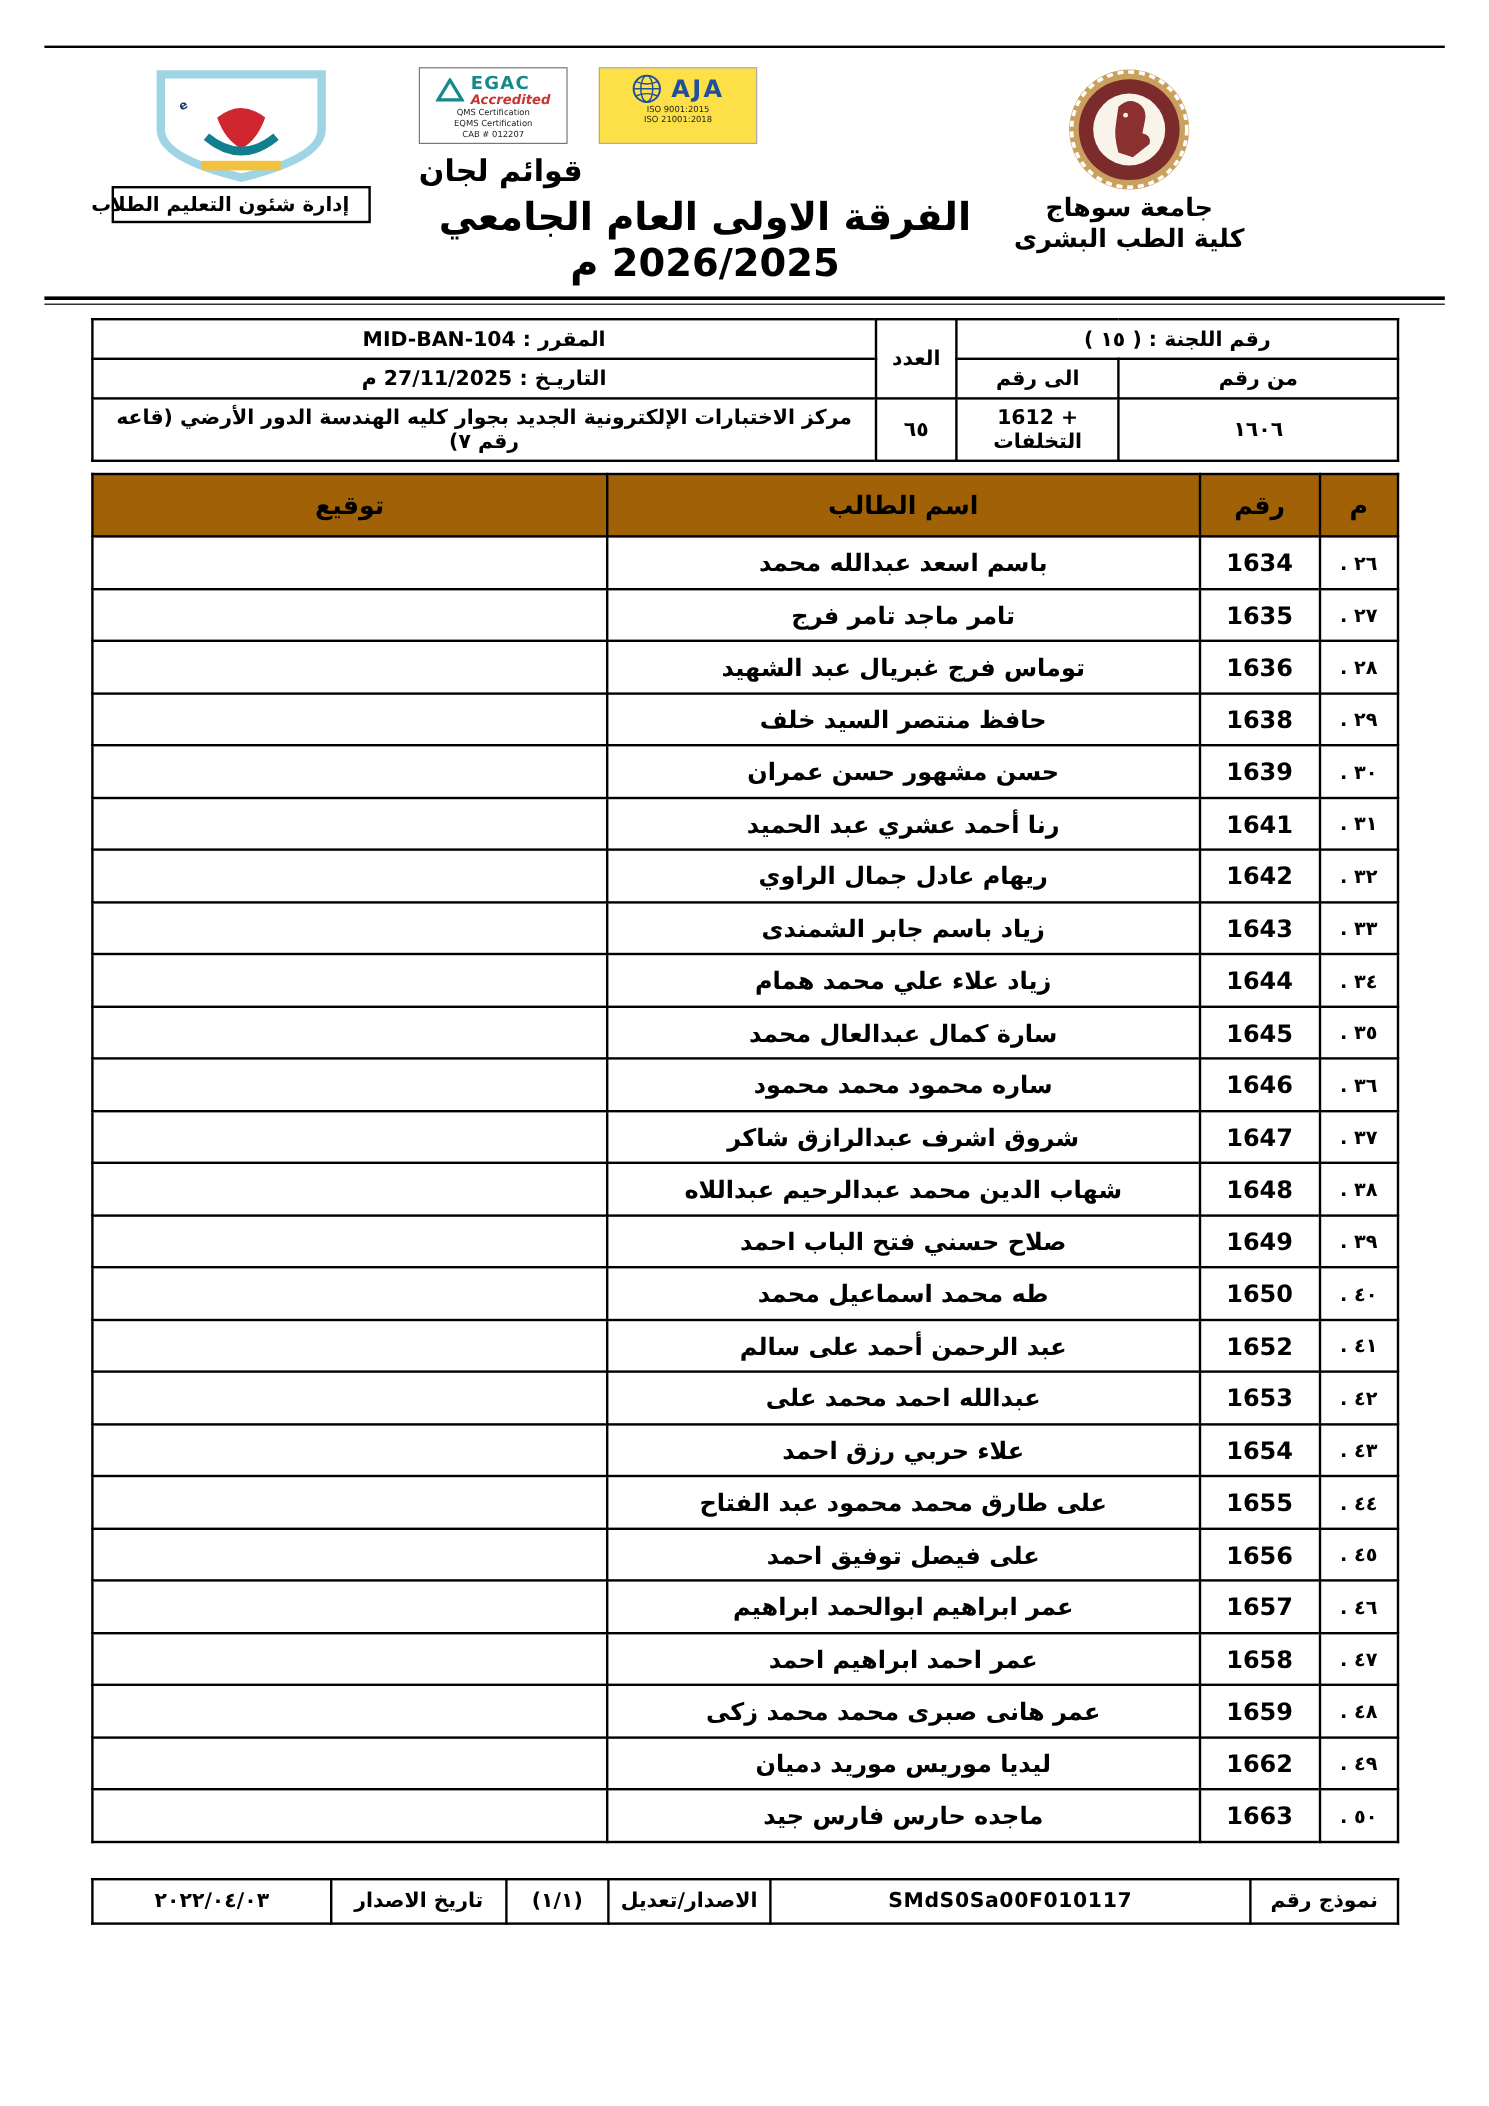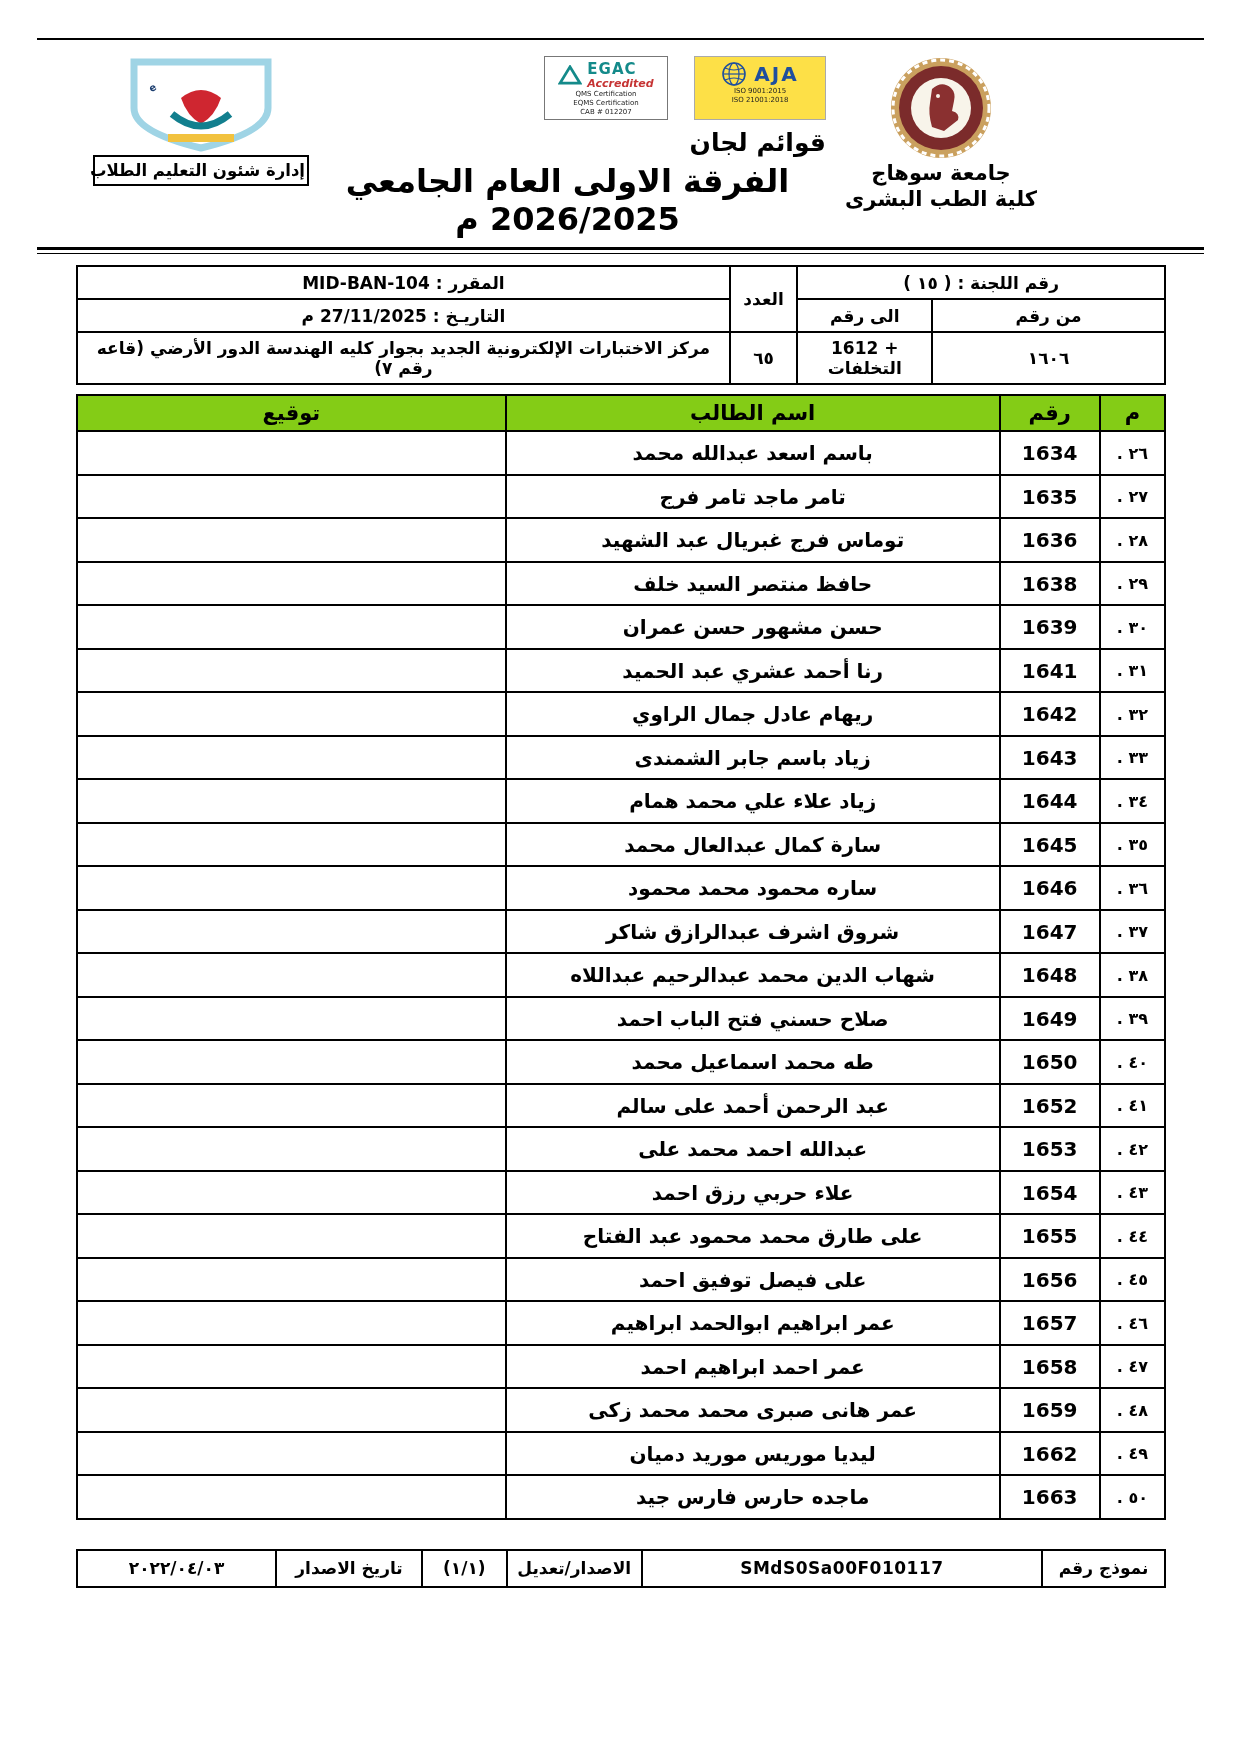--- a/index.html
+++ b/index.html
@@ -28,21 +28,21 @@
     margin:16px 75px 0;
   }
   .uni-block {
     width:230px;
     margin-right:110px;
     display:flex; flex-direction:column; align-items:center;
   }
   .uni-name { font-size:21px; line-height:1.25; text-align:center; }
   .center-block {
     flex:1;
-    display:flex; flex-direction:column; align-items:flex-start;
+    display:flex; flex-direction:column; align-items:flex-end;margin-left:40px;
   }
   .accred-row {
     direction:ltr;
     display:flex; gap:26px; align-items:stretch;
   }
   .egac-box {
     width:124px; border:1px solid #777; background:#fff;
     padding:3px 4px; display:flex; flex-direction:column; align-items:center;
   }
   .egac-top { display:flex; align-items:center; gap:5px; }
@@ -61,21 +61,21 @@
     width:216px;
     margin-left:18px;
     display:flex; flex-direction:column; align-items:center;
   }
   .admin-caption {
     border:2px solid #000;
     width:100%;
     text-align:center;
     font-size:16.5px;
     white-space:nowrap;
-    padding:4px 2px;
+    padding:4px 16px;
     margin-top:3px;
     background:#fff;
   }
   .double-rule {
     margin:9px 37px 0;
     border-top:3px solid #000;
     border-bottom:1.5px solid #000;
     height:7px;
   }
   
@@ -98,23 +98,23 @@
   .c-date { font-size:17px; }
   .c-to-value { direction:ltr; font-size:14px; }
   .c-location { font-size:15px; }
 
   .main-table {
     margin:9px 75px 0 76px;
     width:1090px;
     table-layout:fixed;
   }
   .main-table th {
-    background:#84cc16;
+    background:#a16207;
     font-size:21px;
-    height:36px;
+    height:52px;
     text-align:center;
   }
   .main-table td {
     height:43.5px;
     text-align:center;
     vertical-align:middle;
     padding:0 4px;
   }
   .cell-index { font-size:16px;margin-top:37px; }
   .cell-number { font-size:20px; }

